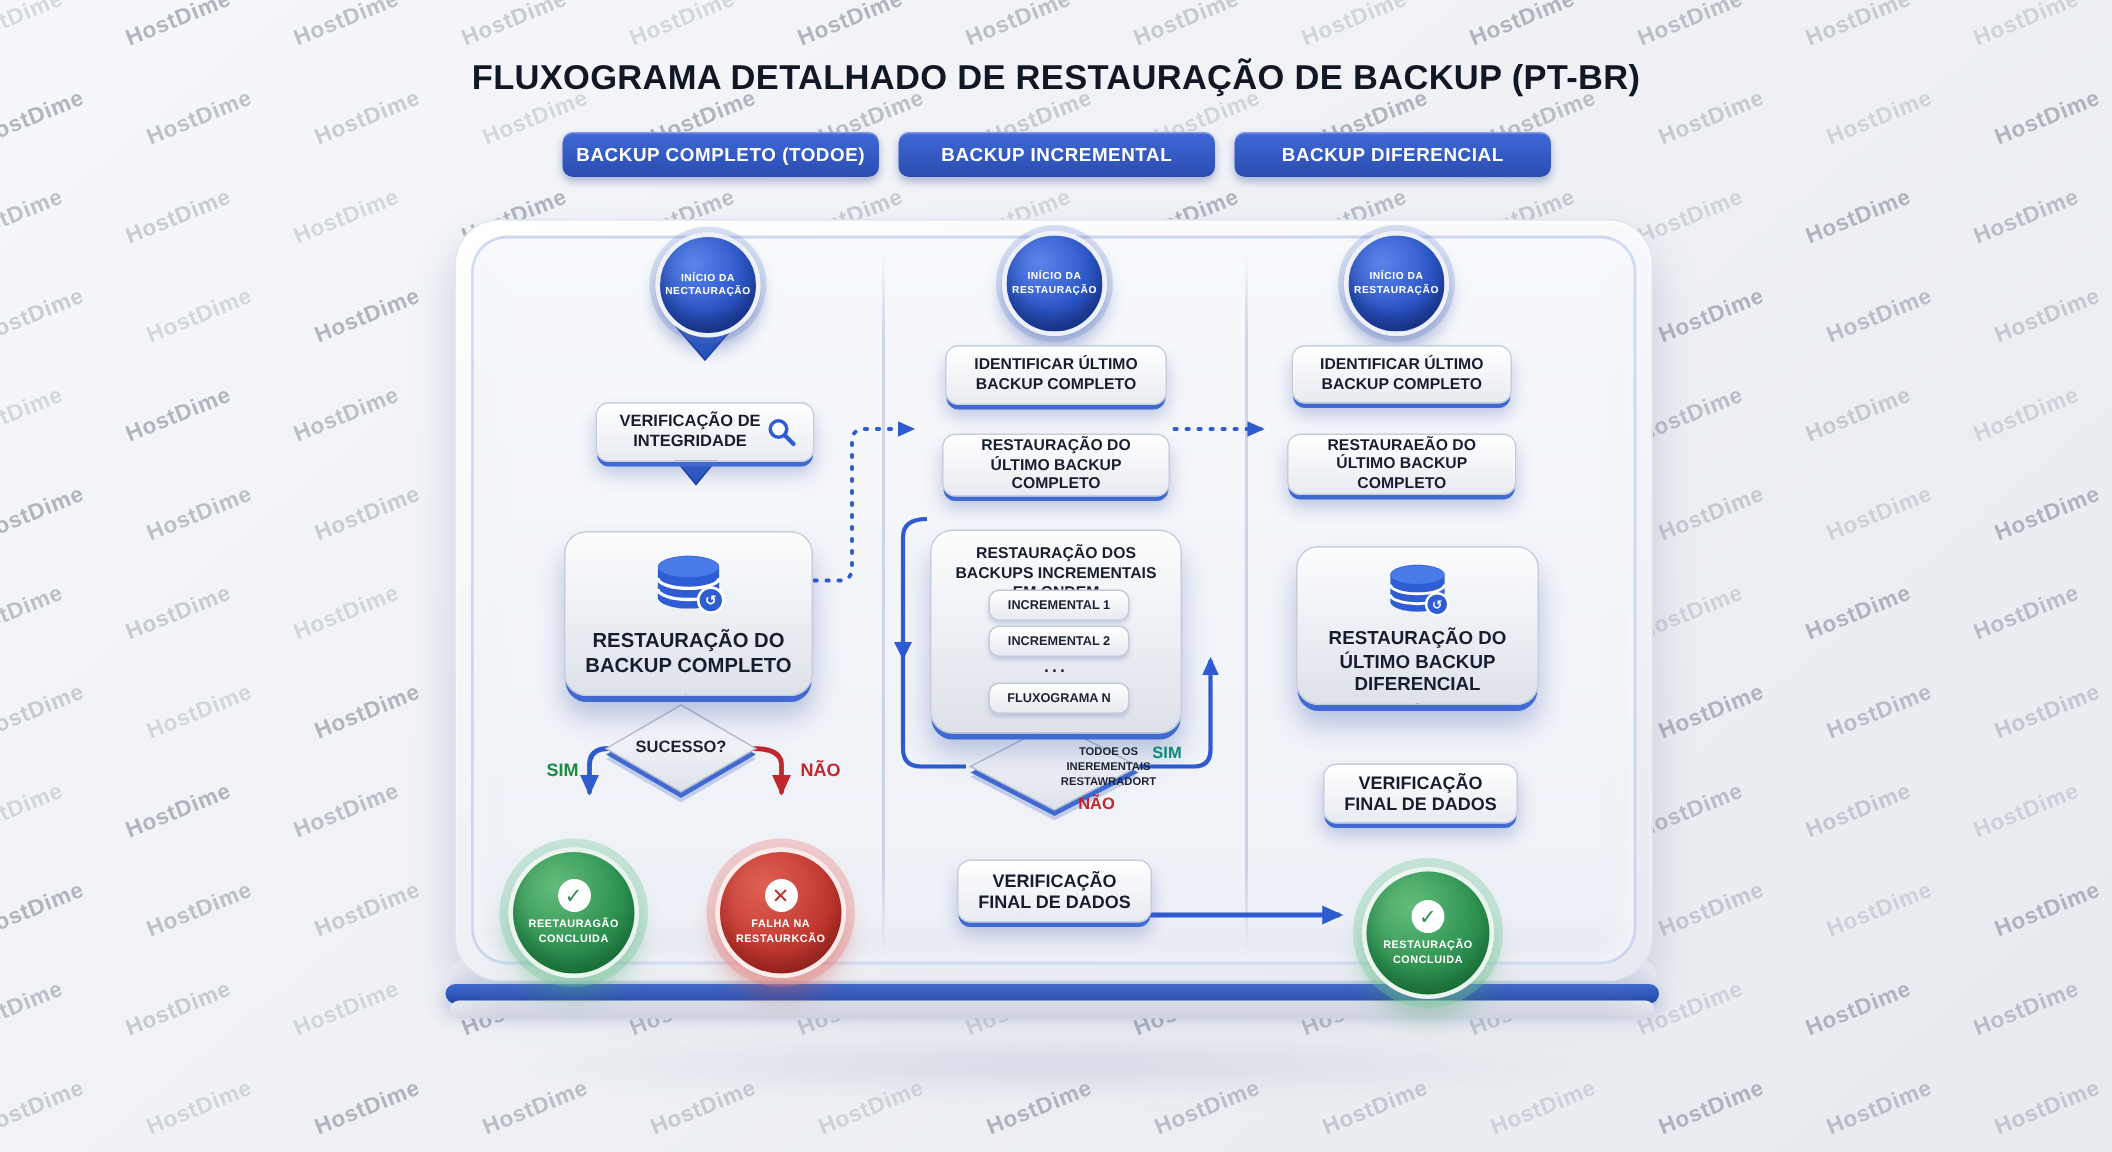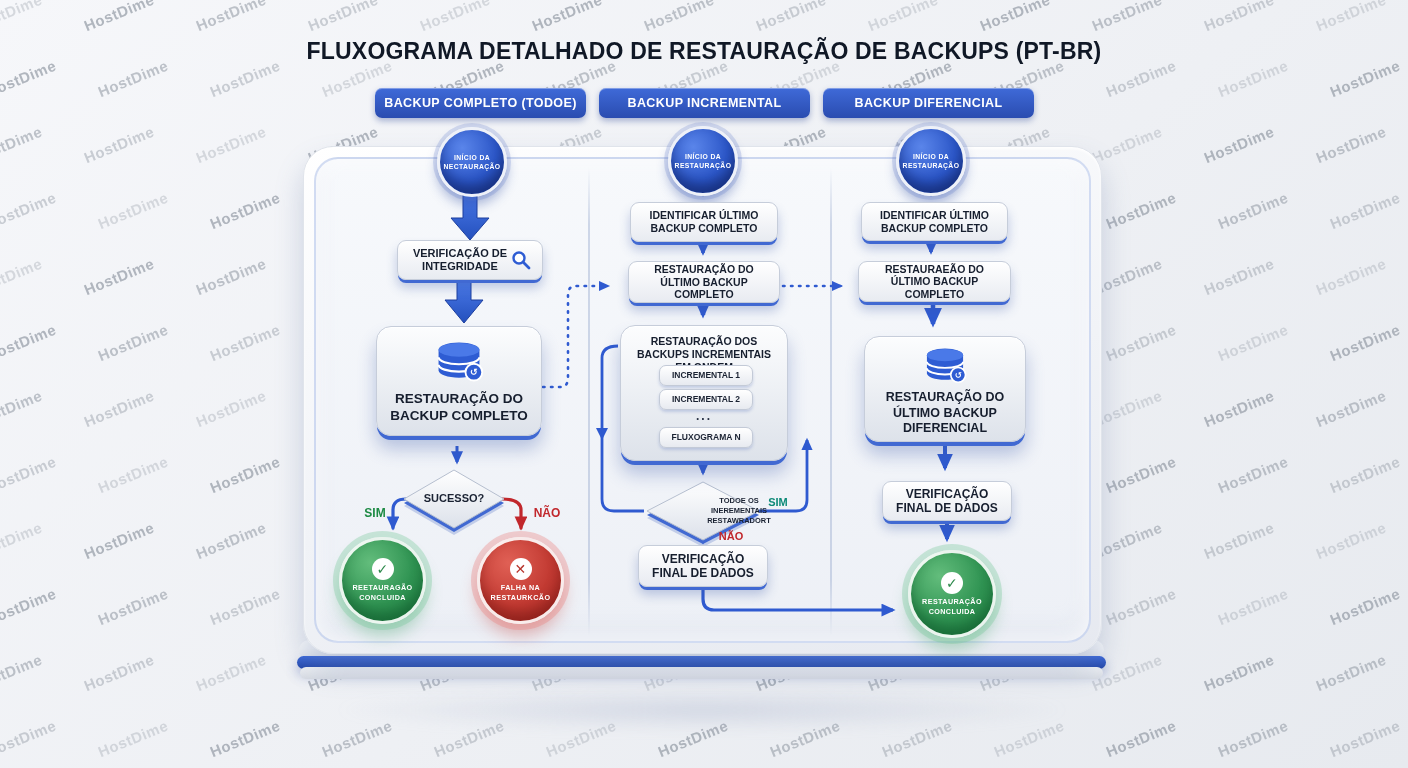--- a/index.html
+++ b/index.html
@@ -48,21 +48,21 @@
     position:absolute;left:10px;top:10px;right:10px;bottom:10px;border-radius:24px;
     border:2px solid rgba(165,185,230,.45);
     background:linear-gradient(180deg,#f7f9fc 0%,#edf0f6 100%);
     box-shadow:inset 0 0 22px rgba(255,255,255,.85), inset 0 -12px 22px rgba(185,195,220,.22);
   }
   .divider{position:absolute;top:168px;height:468px;width:2px;z-index:4;
     background:linear-gradient(180deg,rgba(140,160,200,0),rgba(140,160,200,.38) 12%,rgba(140,160,200,.38) 88%,rgba(140,160,200,0));}
   
   svg.connectors{position:absolute;left:0;top:0;z-index:5;pointer-events:none;}
   
-  .node{position:absolute;z-index:6;box-sizing:border-box;}
+  .node{position:absolute;z-index:6;box-sizing:border-box;margin-top:28px;}
   .circle-start{
     border-radius:50%;display:flex;flex-direction:column;align-items:center;justify-content:center;
     background:radial-gradient(circle at 35% 28%,#5a85ea 0%,#2c57c8 55%,#1a3890 100%);
     border:3px solid #eef1f8;
     box-shadow:0 0 0 4px rgba(90,120,200,.22), 0 8px 12px rgba(40,70,160,.38), inset 0 -9px 12px rgba(10,25,80,.45);
     color:#fff;text-align:center;font-weight:700;font-size:6.8px;letter-spacing:.4px;line-height:1.35;
   }
   .pbox{
     border-radius:9px;display:flex;align-items:center;justify-content:center;text-align:center;
     background:linear-gradient(180deg,#ffffff 0%,#e8ebf1 100%);
@@ -269,21 +269,21 @@
       <span class="wm" style="left: 544px; top: 730px; opacity: 0.35;">HostDime</span>
       <span class="wm" style="left: 656px; top: 730px; opacity: 0.74;">HostDime</span>
       <span class="wm" style="left: 768px; top: 730px; opacity: 0.61;">HostDime</span>
       <span class="wm" style="left: 880px; top: 730px; opacity: 0.48;">HostDime</span>
       <span class="wm" style="left: 992px; top: 730px; opacity: 0.35;">HostDime</span>
       <span class="wm" style="left: 1104px; top: 730px; opacity: 0.74;">HostDime</span>
       <span class="wm" style="left: 1216px; top: 730px; opacity: 0.61;">HostDime</span>
       <span class="wm" style="left: 1328px; top: 730px; opacity: 0.48;">HostDime</span>
     </div>
 
-  <div class="page-title">FLUXOGRAMA DETALHADO DE RESTAURAÇÃO DE BACKUPS (PT-BR)</div>
+  <div class="page-title">FLUXOGRAMA DETALHADO DE RESTAURAÇÃO DE BACKUP (PT-BR)</div>
 
   <button class="legend-btn" style="left:375px;width:211px;">BACKUP COMPLETO (TODOE)</button>
   <button class="legend-btn" style="left:823px;width:211px;">BACKUP DIFERENCIAL</button>
   <button class="legend-btn" style="left:599px;width:211px;">BACKUP INCREMENTAL</button>
 
   <div class="panel-reflection"></div>
   <div class="panel-layer1"></div>
   <div class="panel-blue"></div>
   <div class="panel-layer2"></div>
   <div class="panel-face">

